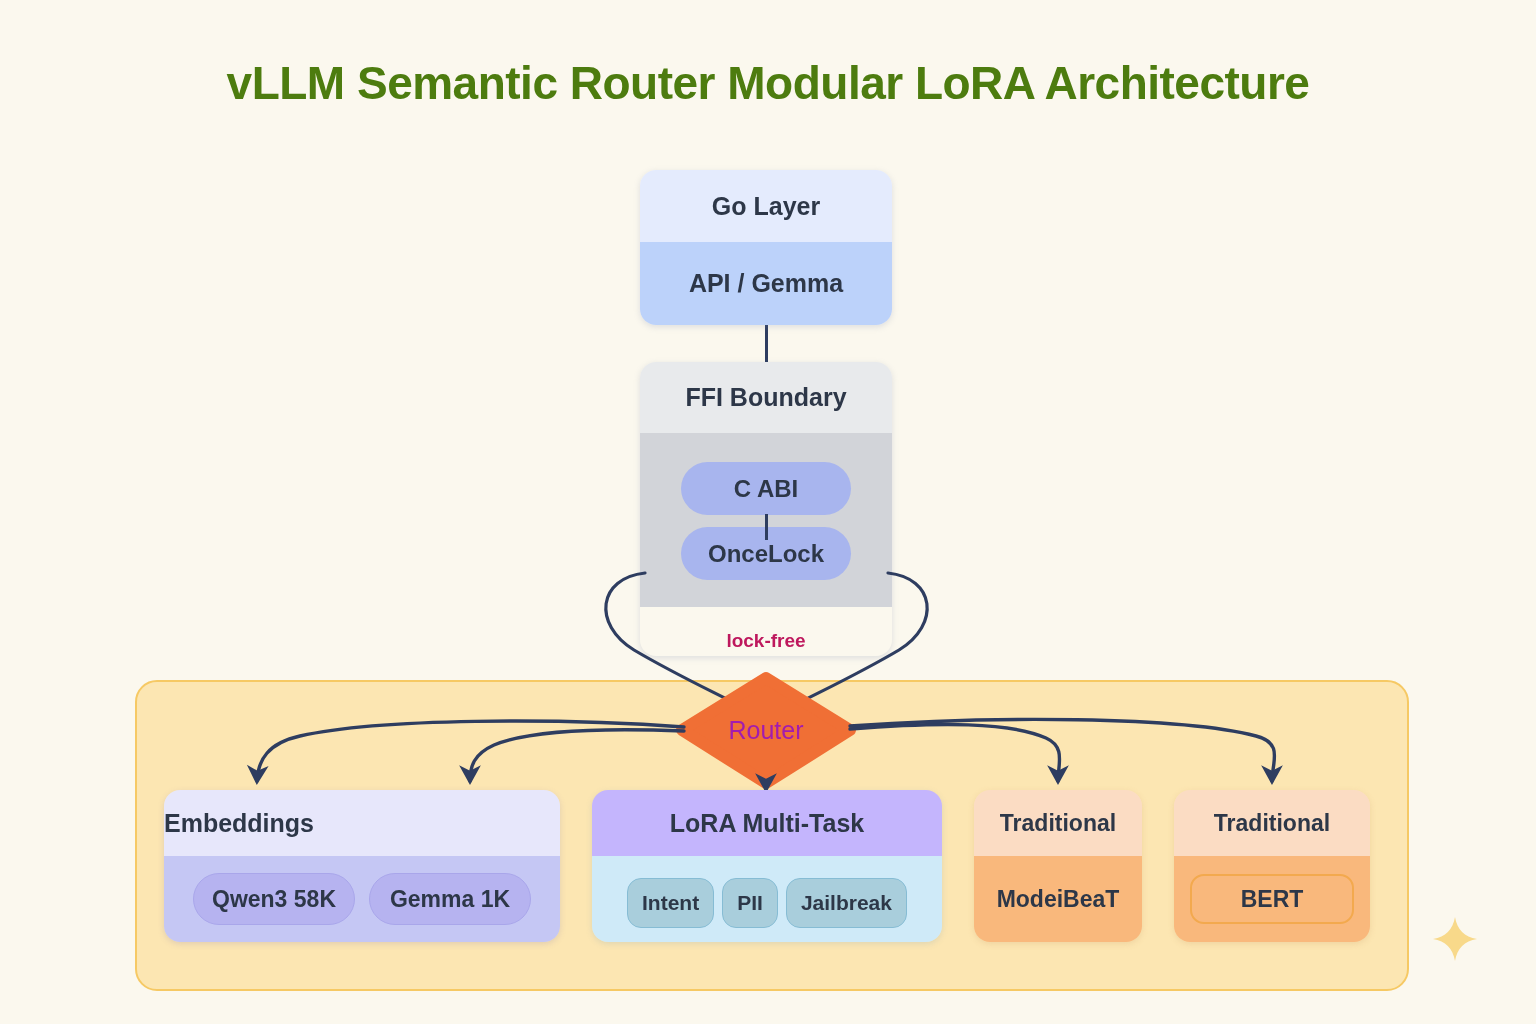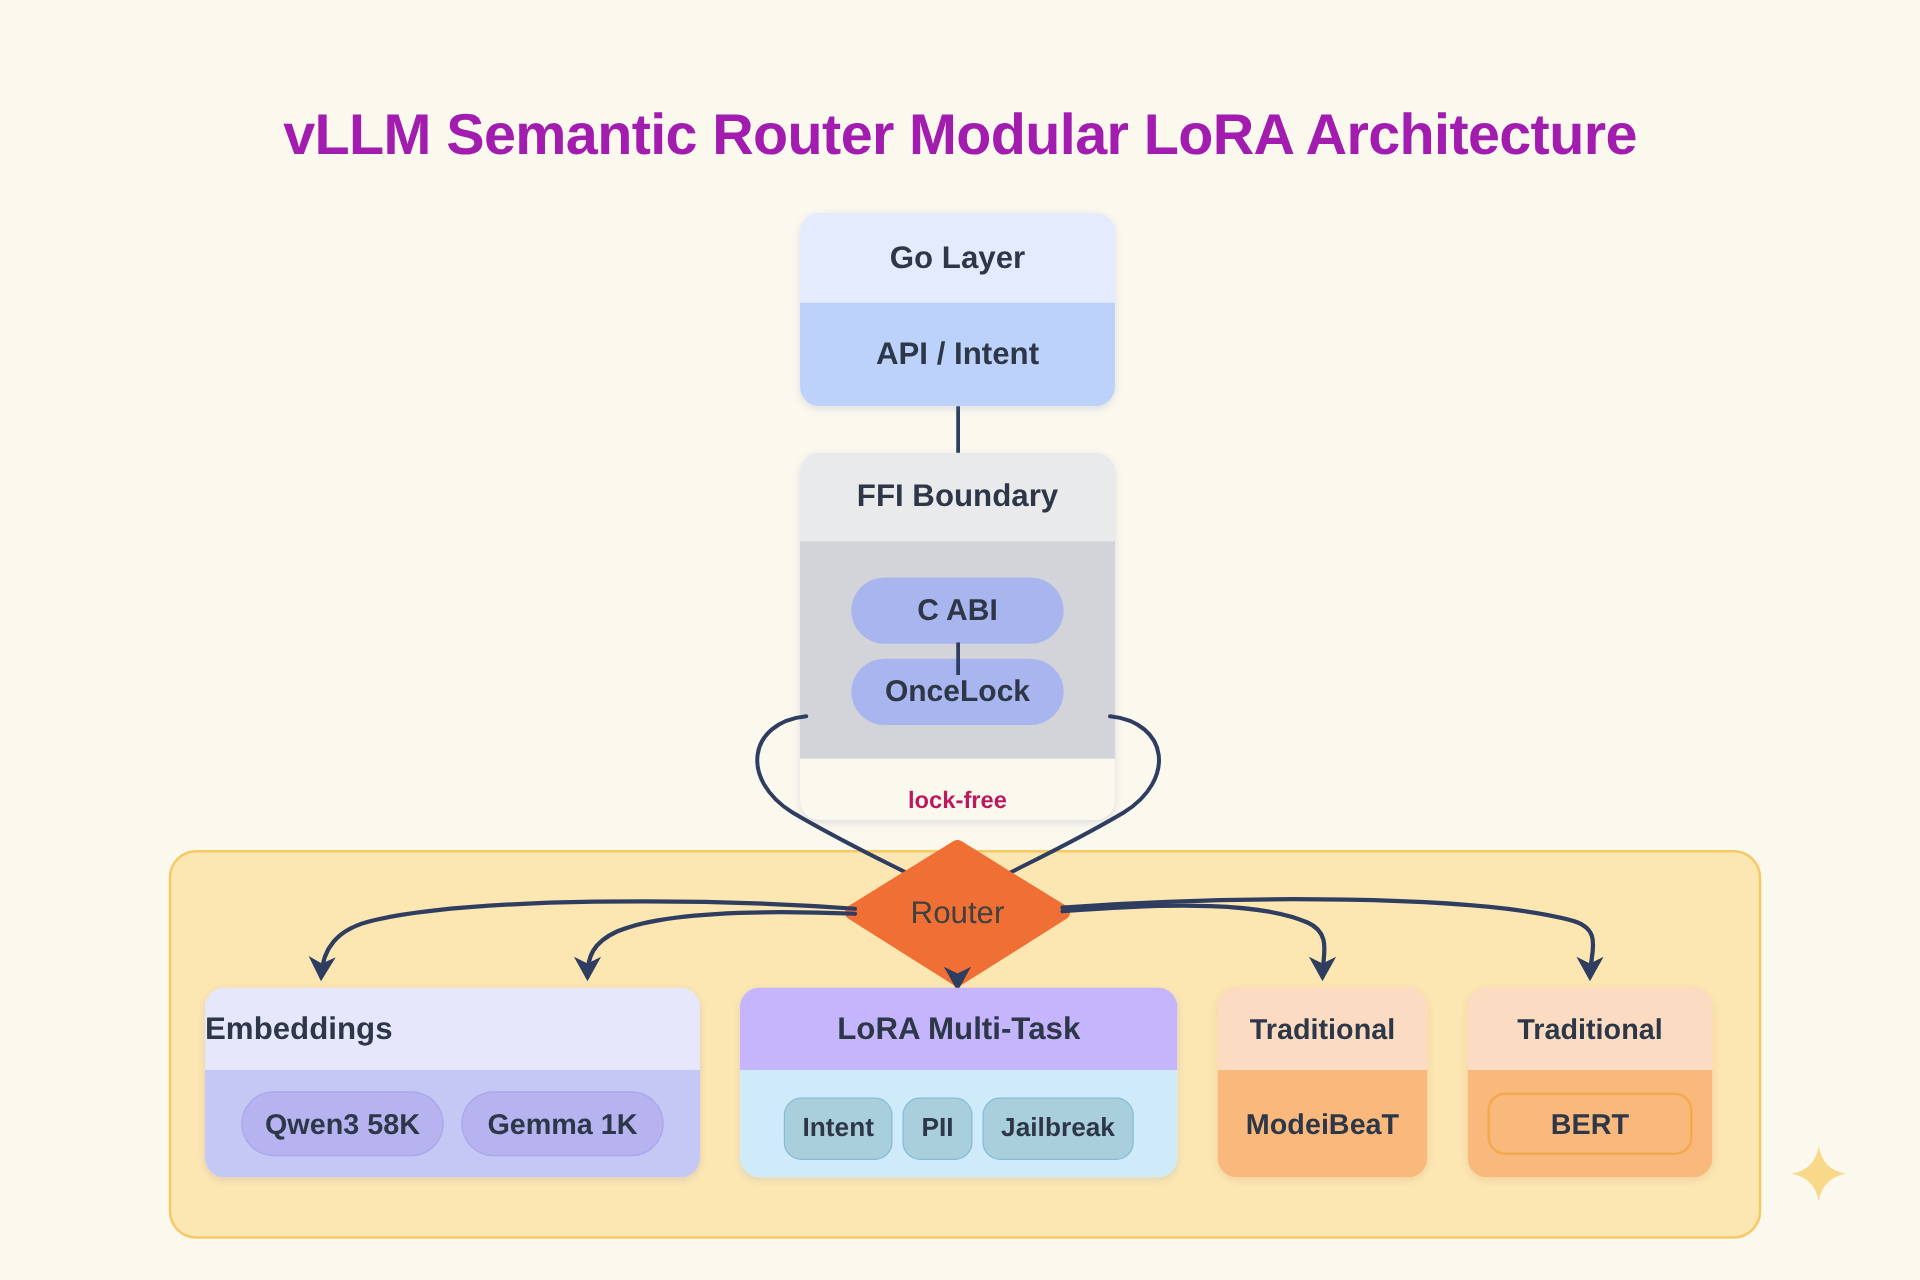--- a/index.html
+++ b/index.html
@@ -7,24 +7,24 @@
   body {
     background:#FBF8EE;
     font-family:"Liberation Sans", sans-serif;
     overflow:hidden;
     position:relative;
   }
   #stage { position:relative; width:1536px; height:1024px; }
 
   
   #title {
-    position:absolute; left:0; top:80px; width:1536px;
+    position:absolute; left:0; top:56px; width:1536px;
     text-align:center;
     font-size:46px; font-weight:bold; letter-spacing:-0.5px;
-    color:#a21caf;
+    color:#4d7c0f;
   }
 
   
   .node { position:absolute; border-radius:16px; overflow:hidden; }
   .node .hdr {
     width:100%; text-align:center; font-weight:bold;
     color:#2D3748; display:flex; align-items:center; justify-content:center;
   }
   .node .body {
     width:100%; display:flex; align-items:center; justify-content:center;
@@ -65,21 +65,21 @@
   }
 
   
   #yellow-container {
     position:absolute; left:135px; top:680px; width:1274px; height:311px;
     background:#FCE6B2; border:2.5px solid #F6C964; border-radius:22px;
   }
   #router-label {
     position:absolute; left:682px; top:678px; width:168px; height:105px;
     display:flex; align-items:center; justify-content:center;
-    font-size:25px; color:#404040; font-weight:normal;
+    font-size:25px; color:#a21caf; font-weight:normal;
   }
 
   
   #embeddings { left:164px; top:790px; width:396px; height:152px;
                 box-shadow:0 2px 6px rgba(120,110,170,.2); }
   #embeddings .hdr { height:66px; background:#E7E7FB; font-size:25px; }
   #embeddings .body { height:86px; background:#C5C7F4; }
   #embeddings .pill { width:162px; height:52px; background:#B6B3F0;
                       border:1.5px solid #A9A6EA; font-size:23px; }
 
@@ -116,21 +116,21 @@
 <div id="stage">
 
   <div id="title">vLLM Semantic Router Modular LoRA Architecture</div>
 
   <div id="yellow-container"></div>
 
   <div id="conn-go-ffi"></div>
 
   <div class="node" id="go-layer">
     <div class="hdr">Go Layer</div>
-    <div class="body">API / Intent</div>
+    <div class="body">API / Gemma</div>
   </div>
 
   <div class="node" id="ffi">
     <div class="hdr">FFI Boundary</div>
     <div class="body">
       <div class="pill" id="pill-cabi">C ABI</div>
       <div class="pill" id="pill-oncelock">OnceLock</div>
     </div>
   </div>
   <div id="ffi-inner-line"></div>

